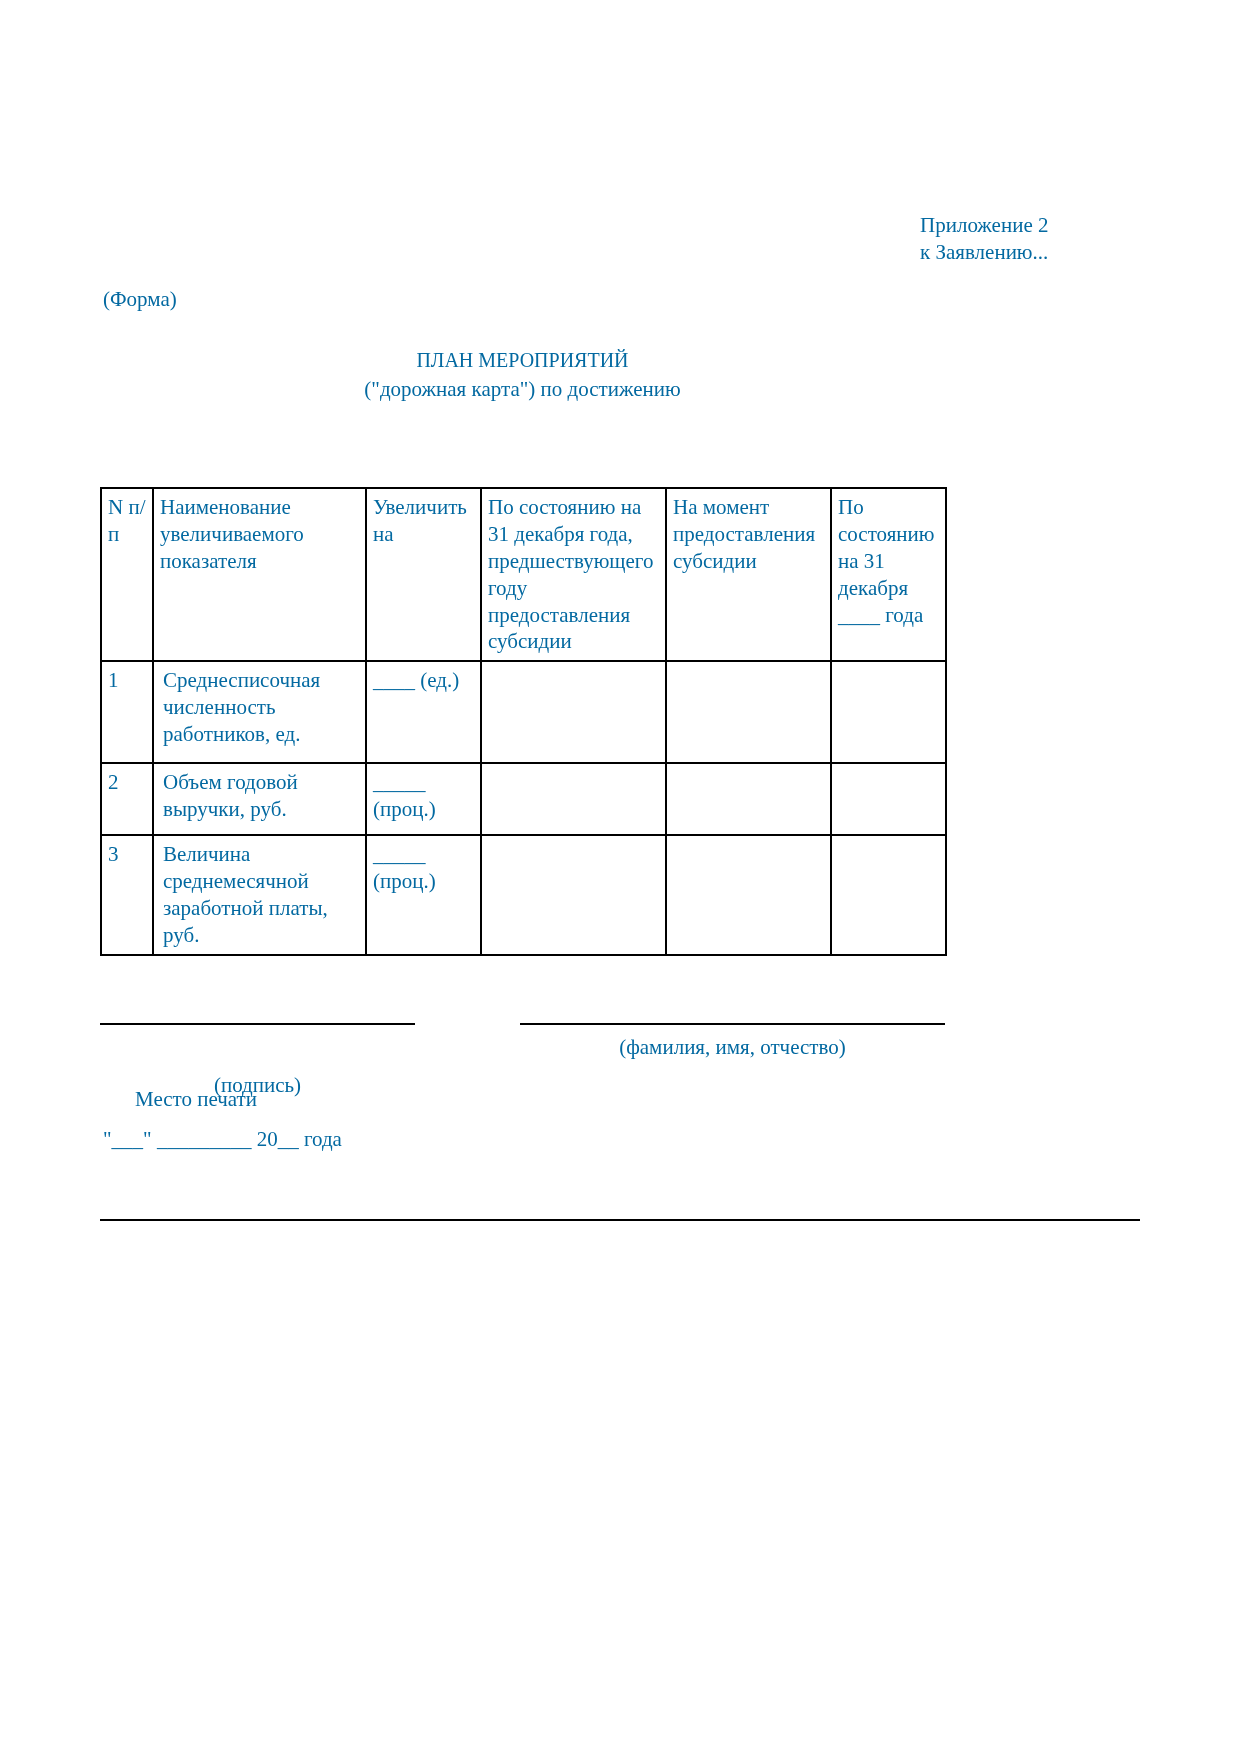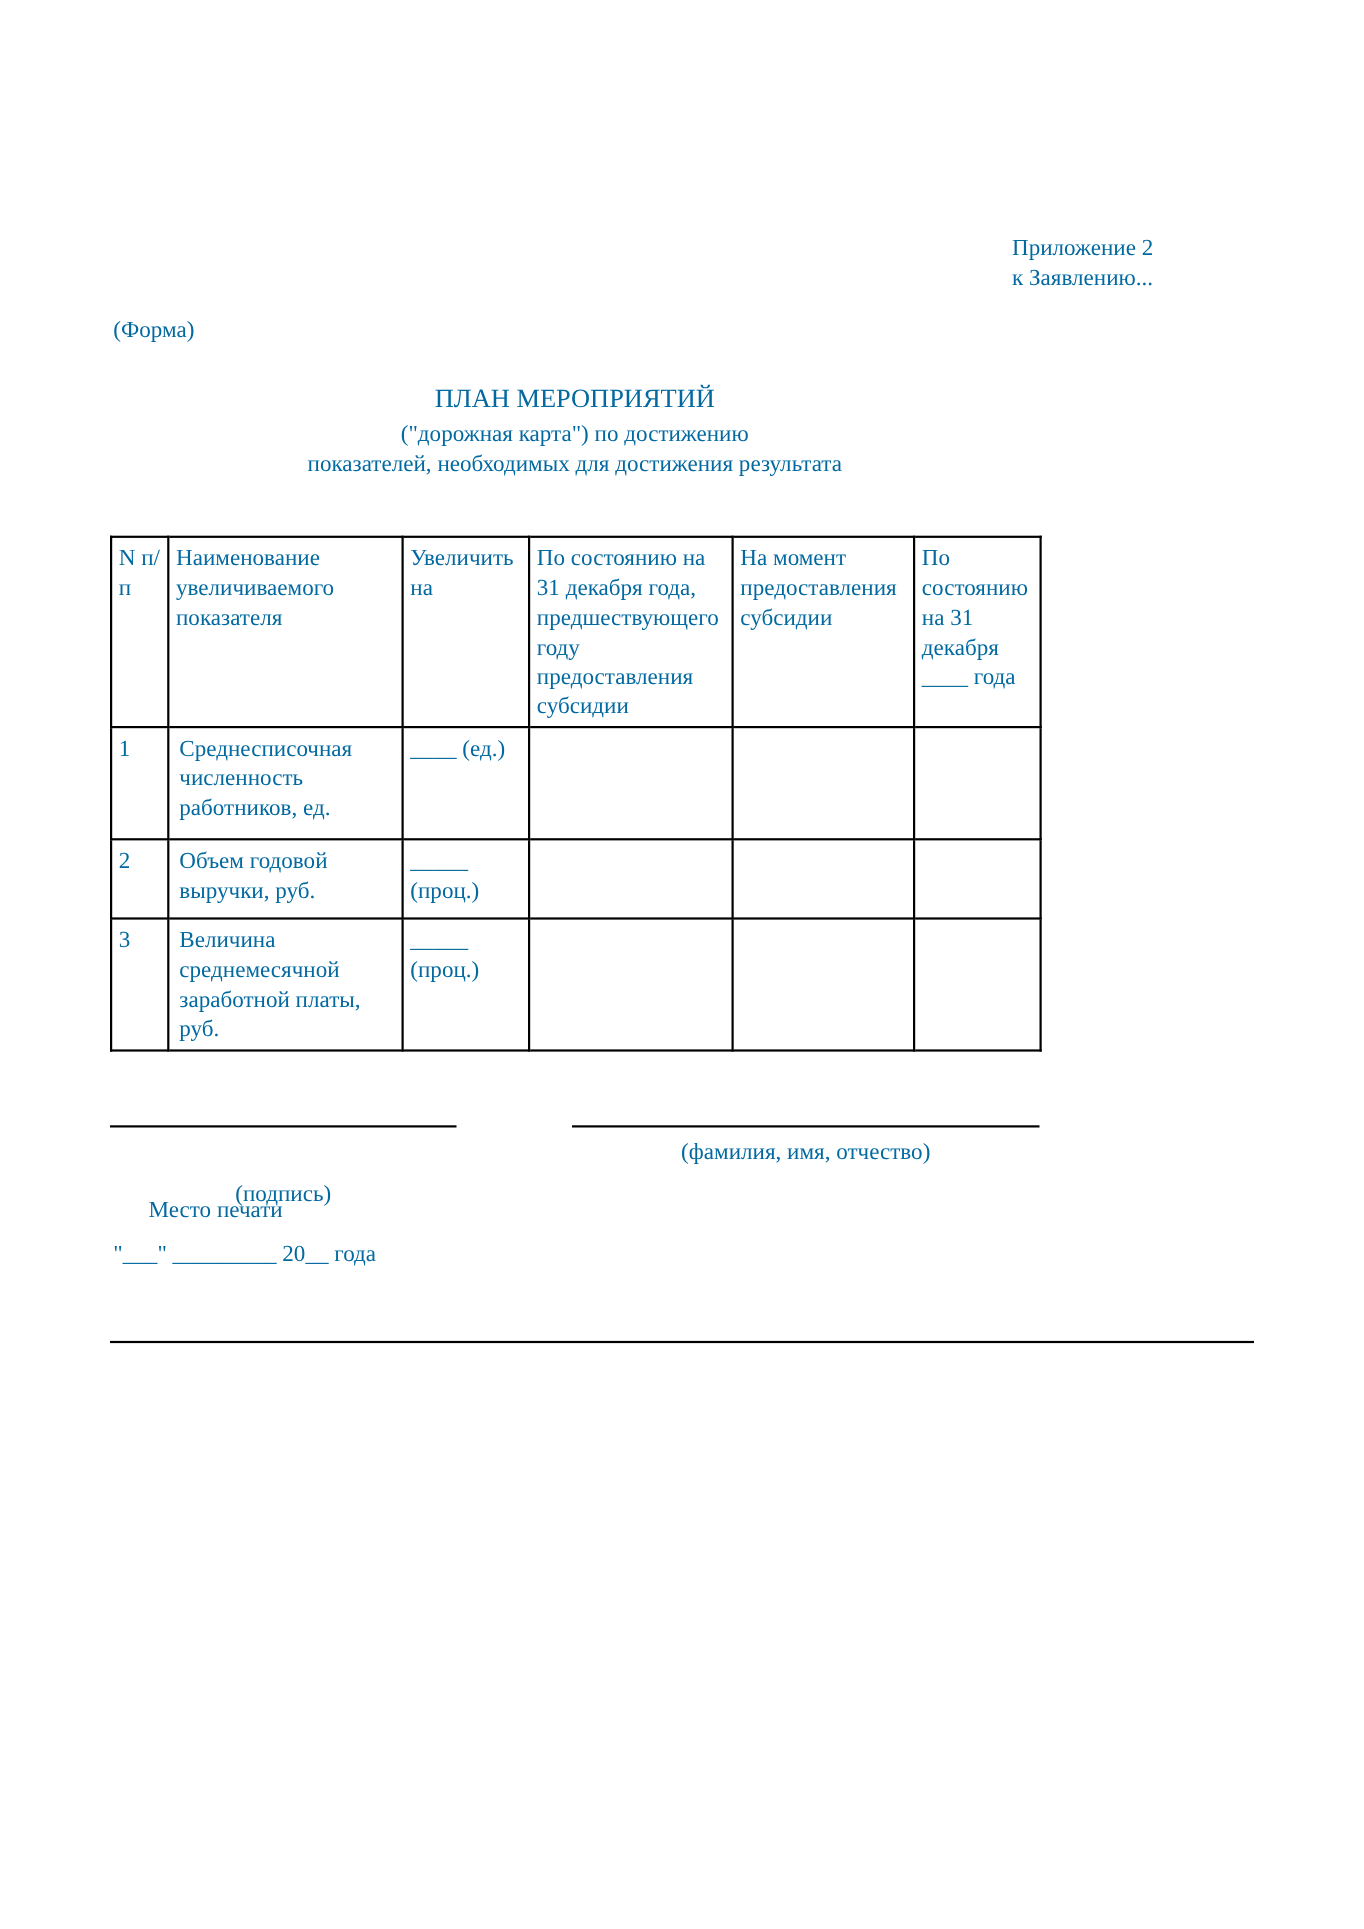--- a/index.html
+++ b/index.html
@@ -31,21 +31,21 @@
     top: 286px;
   }
   .title-block {
     position: absolute;
     left: 100px;
     top: 348px;
     width: 845px;
     text-align: center;
   }
   .title-main {
-    font-size: 24px;
+    font-size: 20px;
     margin-bottom: 2px;
   }
   .title-sub {
     font-size: 21px;
   }
   table.roadmap {
     position: absolute;
     left: 100px;
     top: 487px;
     width: 845px;
@@ -125,21 +125,20 @@
   <div class="appendix">
     <div>Приложение 2</div>
     <div>к Заявлению...</div>
   </div>
 
   <div class="form-label">(Форма)</div>
 
   <div class="title-block">
     <div class="title-main">ПЛАН МЕРОПРИЯТИЙ</div>
     <div class="title-sub">("дорожная карта") по достижению</div>
-    <div class="title-sub">показателей, необходимых для достижения результата</div>
   </div>
 
   <table class="roadmap">
     <colgroup>
       <col style="width:52px">
       <col style="width:213px">
       <col style="width:115px">
       <col style="width:185px">
       <col style="width:165px">
       <col style="width:115px">

